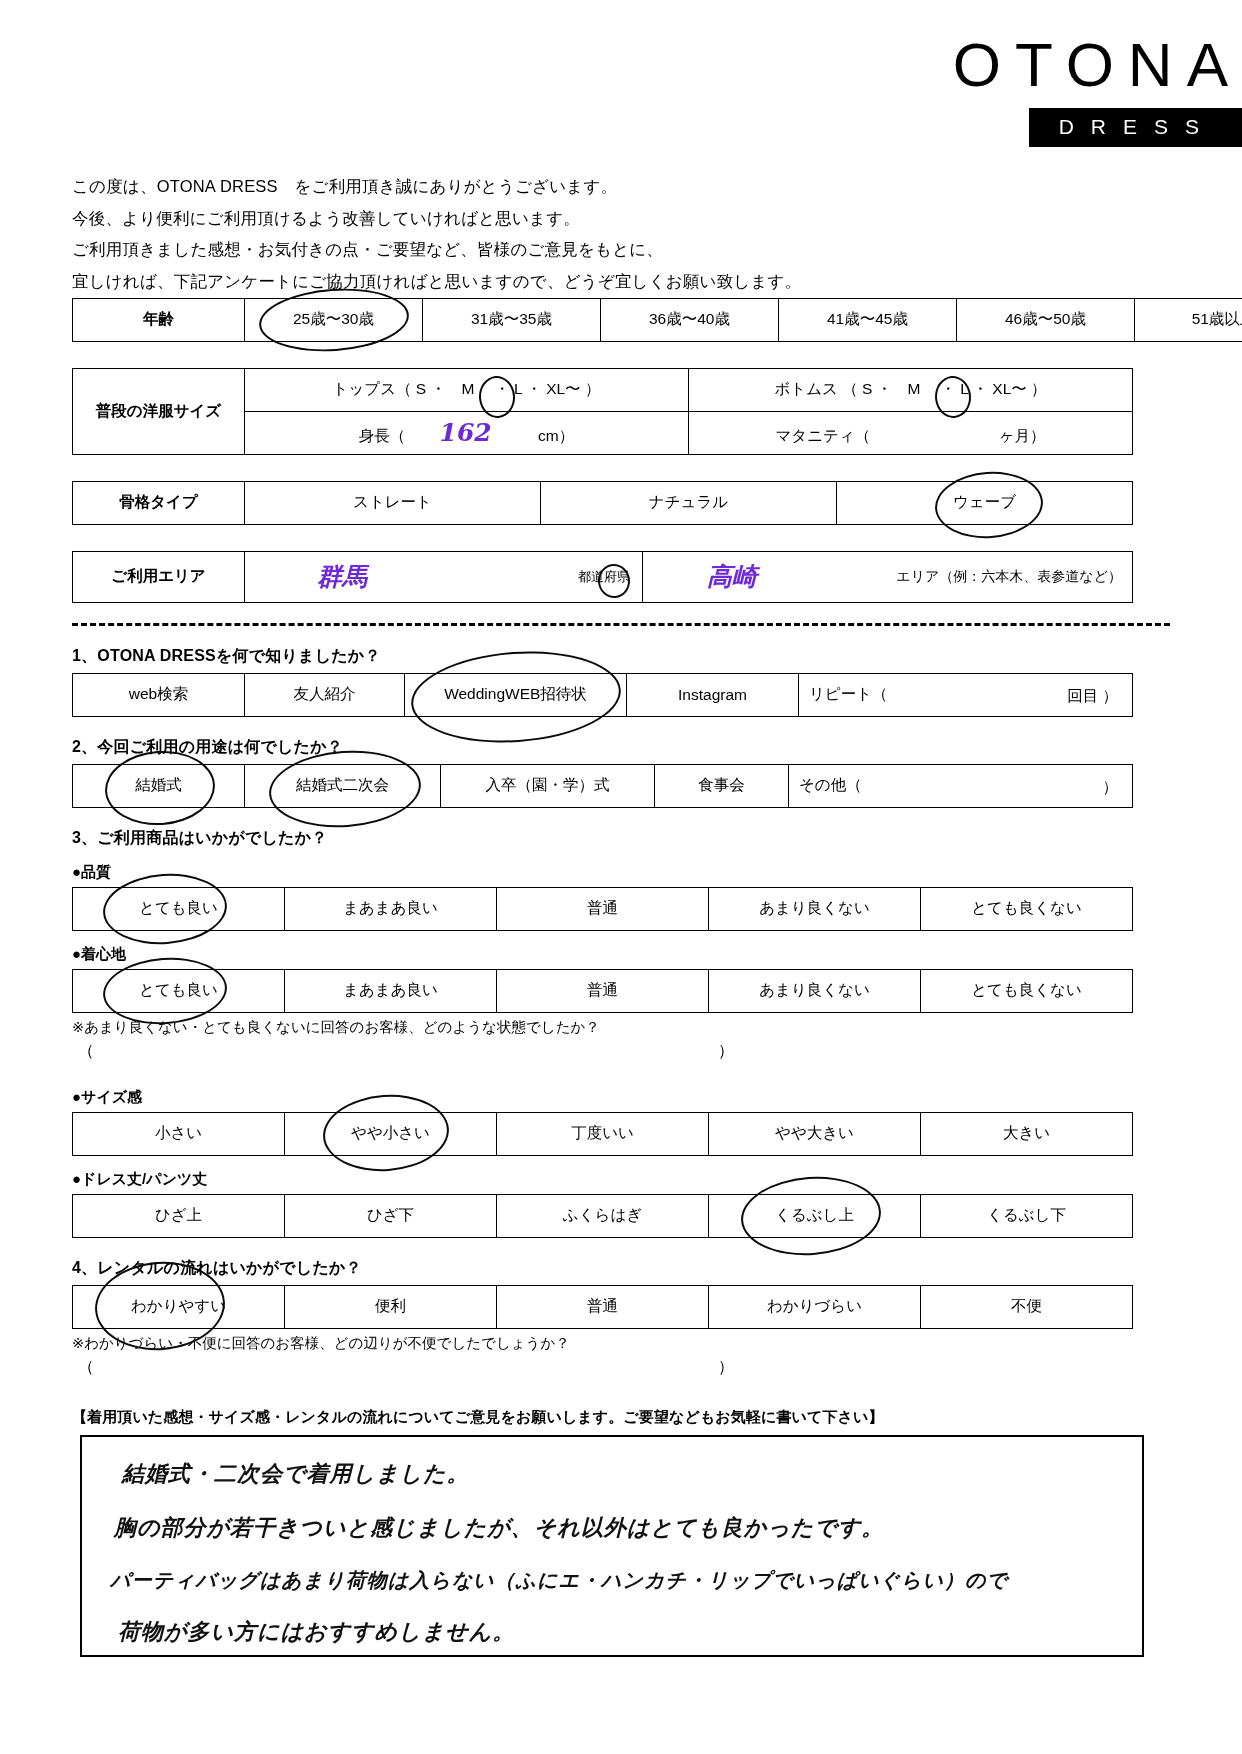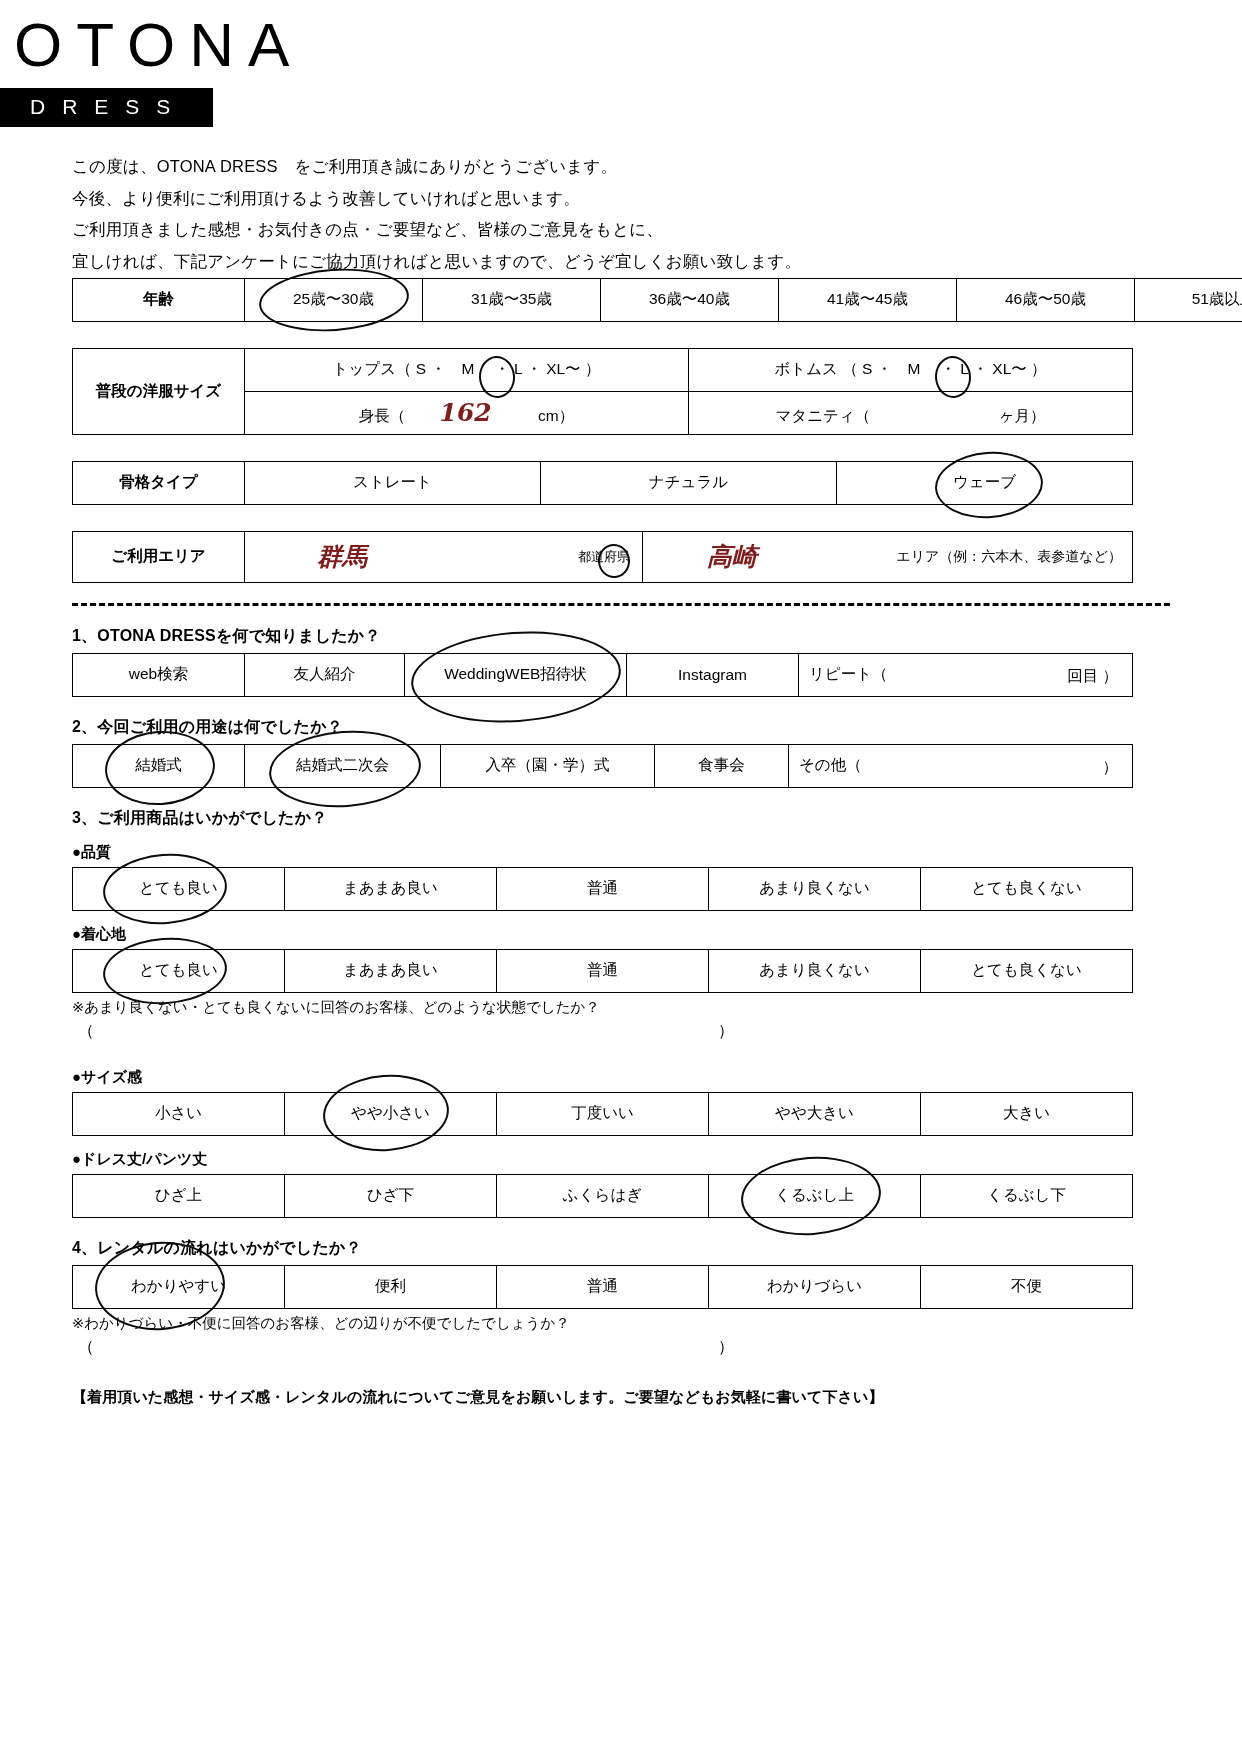--- a/index.html
+++ b/index.html
@@ -19,22 +19,22 @@
     position: absolute;
     left: 0; top: 0;
     width: 1242px;
     height: 1754px;
     padding: 0;
   }
 
   
   .logo-block {
     width: 100%;
-    text-align: left;
-    padding-top: 14px;
+    text-align: right;
+    padding-top: 34px;
   }
   .logo-word {
     font-family: "Liberation Sans", "DejaVu Sans", sans-serif;
     font-size: 62px;
     letter-spacing: 14px;
     font-weight: 400;
     line-height: 1;
     padding-left: 14px;
   }
   .logo-bar {
@@ -85,21 +85,21 @@
   }
   .tbl td.lft { text-align: left; padding-left: 10px; }
   .gap-m { height: 26px; }
 
   
   .hand {
     font-family: "DejaVu Serif", serif;
     font-style: italic;
     font-size: 25px;
     font-weight: 600;
-    color: #7f1d1d;
+    color: #6d28d9;
     text-align: right;
   }
 
   
   .circ {
     position: absolute;
     border: 2.4px solid #0b0b0b;
     border-radius: 50%;
     pointer-events: none;
     transform: rotate(-4deg);
@@ -468,14 +468,20 @@
     </tr>
   </tbody>
     </table>
   <div class="small-note">※わかりづらい・不便に回答のお客様、どの辺りが不便でしたでしょうか？</div>
   <div class="paren-row">
     <span>（</span>
     <span class="rp">）</span>
   </div>
 
   <div class="comment-head">【着用頂いた感想・サイズ感・レンタルの流れについてご意見をお願いします。ご要望などもお気軽に書いて下さい】</div>
+  <div class="comment-box">
+    <div class="cmt-line" style="left:40px; top:22px;">結婚式・二次会で着用しました。</div>
+    <div class="cmt-line" style="left:32px; top:76px;">胸の部分が若干きついと感じましたが、それ以外はとても良かったです。</div>
+    <div class="cmt-line" style="left:28px; top:130px; font-size:20px;">パーティバッグはあまり荷物は入らない（ふにエ・ハンカチ・リップでいっぱいぐらい）ので</div>
+    <div class="cmt-line" style="left:36px; top:180px;">荷物が多い方にはおすすめしません。</div>
+  </div>
 
 </div>
 
 </body></html>

